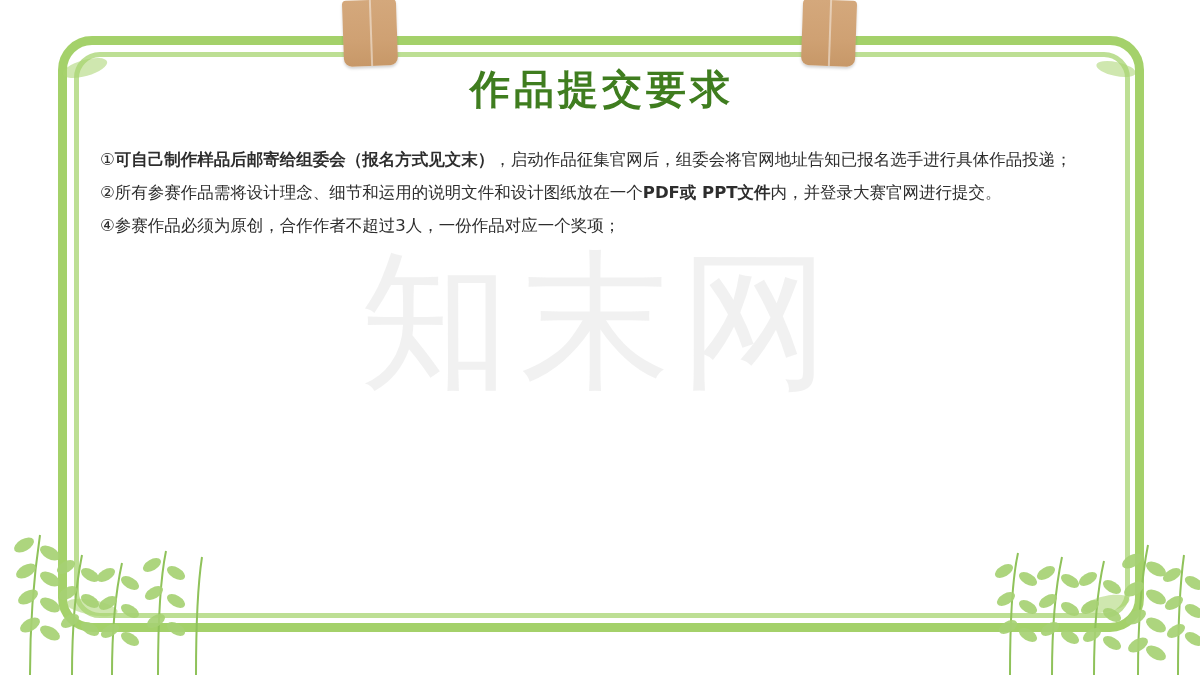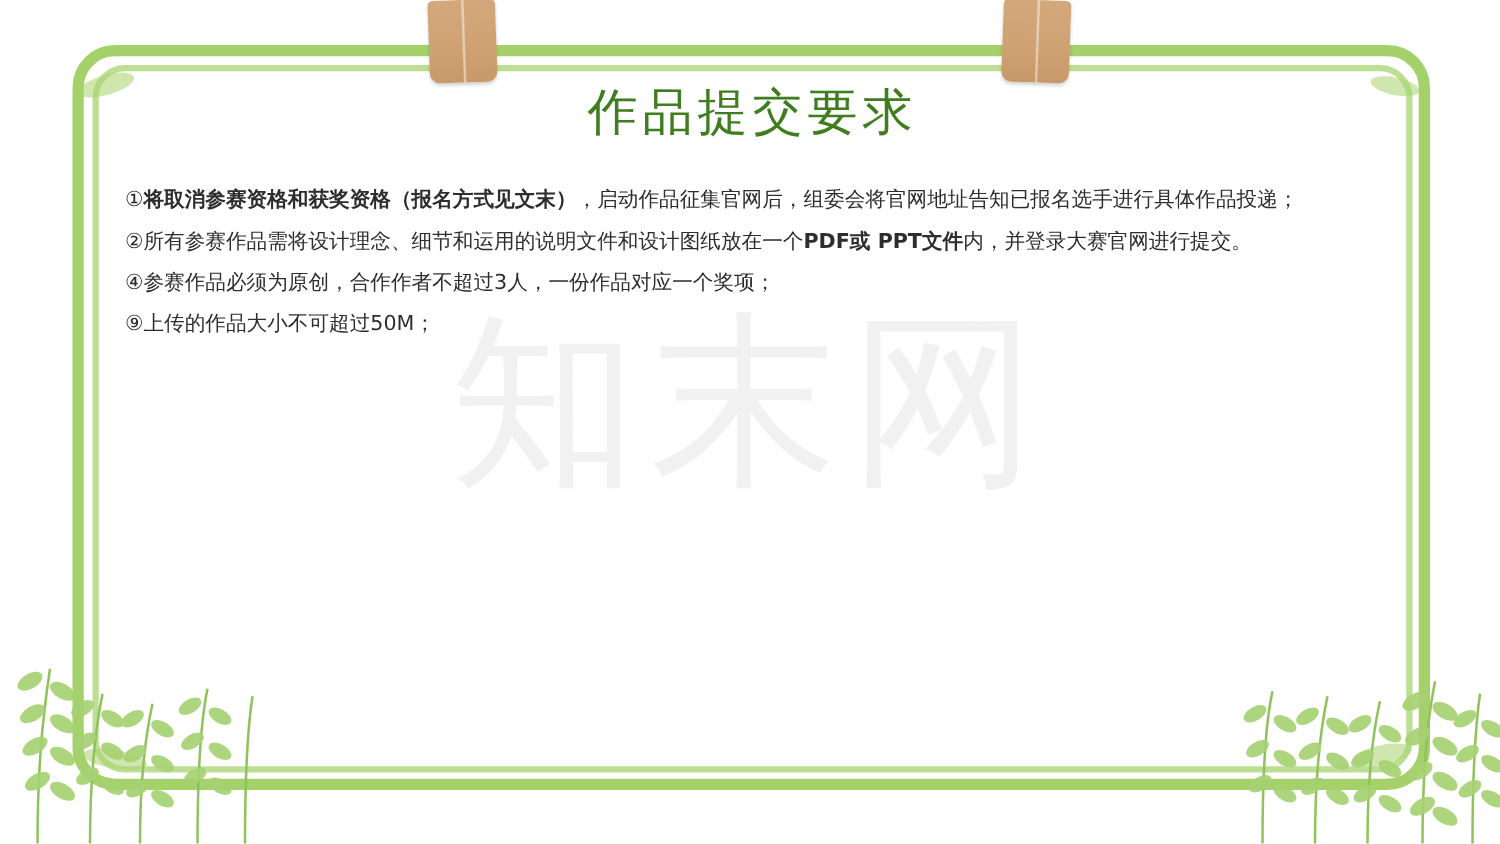--- a/index.html
+++ b/index.html
@@ -100,21 +100,21 @@
   .content {
     position: absolute;
     left: 100px;
     top: 62px;
     width: 1004px;
   }
   .title {
     text-align: center;
     color: #3f7d1f;
     font-size: 40px;
-    font-weight: normal;
+    font-weight: bold;
     letter-spacing: 4px;
     margin: 0 0 26px 0;
     font-family: "DejaVu Sans", sans-serif;
     text-shadow: 0 1px 0 rgba(255,255,255,.6);
   }
   .body {
     color: #2d2d2d;
     font-size: 16.5px;
     line-height: 2.0;
     font-family: "DejaVu Sans", sans-serif;
@@ -231,18 +231,17 @@
     <ellipse cx="186" cy="256" rx="10" ry="5.5" transform="rotate(-30 186 256)"></ellipse>
     <ellipse cx="204" cy="264" rx="10" ry="5.5" transform="rotate(30 204 264)"></ellipse>
   </g>
 </svg>
 
 <div class="watermark">知末网</div>
 
 <div class="content">
   <h1 class="title">作品提交要求</h1>
   <div class="body" id="paragraphs">
-      <p><span>①</span><b>将取消参赛资格和获奖资格（报名方式见文末）</b><span>，启动作品征集官网后，组委会将官网地址告知已报名选手进行具体作品投递；</span></p>
+      <p><span>①</span><b>可自己制作样品后邮寄给组委会（报名方式见文末）</b><span>，启动作品征集官网后，组委会将官网地址告知已报名选手进行具体作品投递；</span></p>
       <p><span>②所有参赛作品需将设计理念、细节和运用的说明文件和设计图纸放在一个</span><b>PDF或 PPT文件</b><span>内，并登录大赛官网进行提交。</span></p>
       <p><span>④参赛作品必须为原创，合作作者不超过3人，一份作品对应一个奖项；</span></p>
-      <p><span>⑨上传的作品大小不可超过50M；</span></p>
     </div>
 </div>
 
 </body></html>

